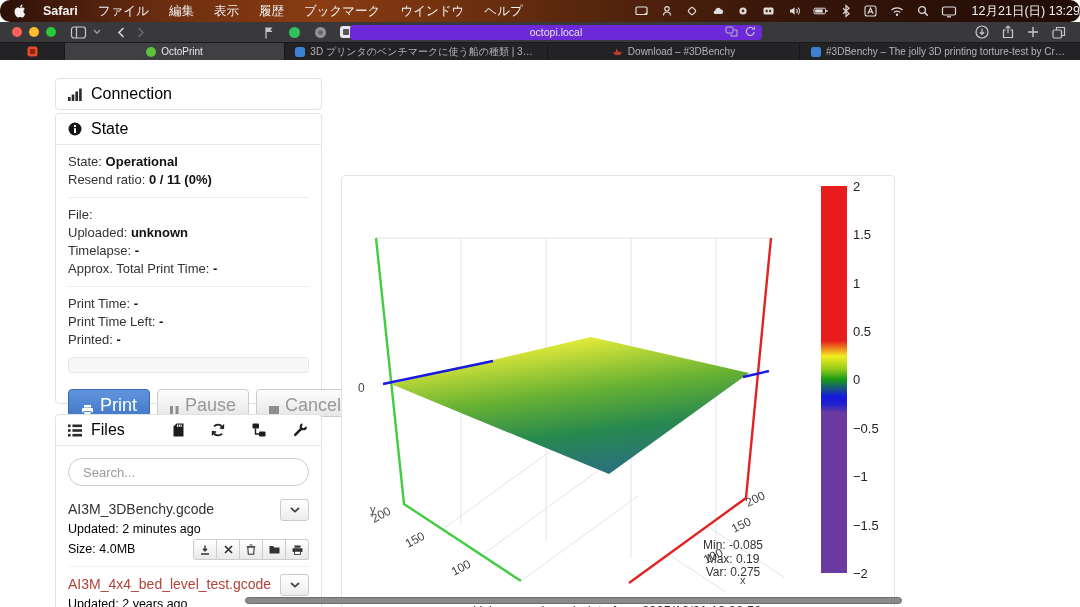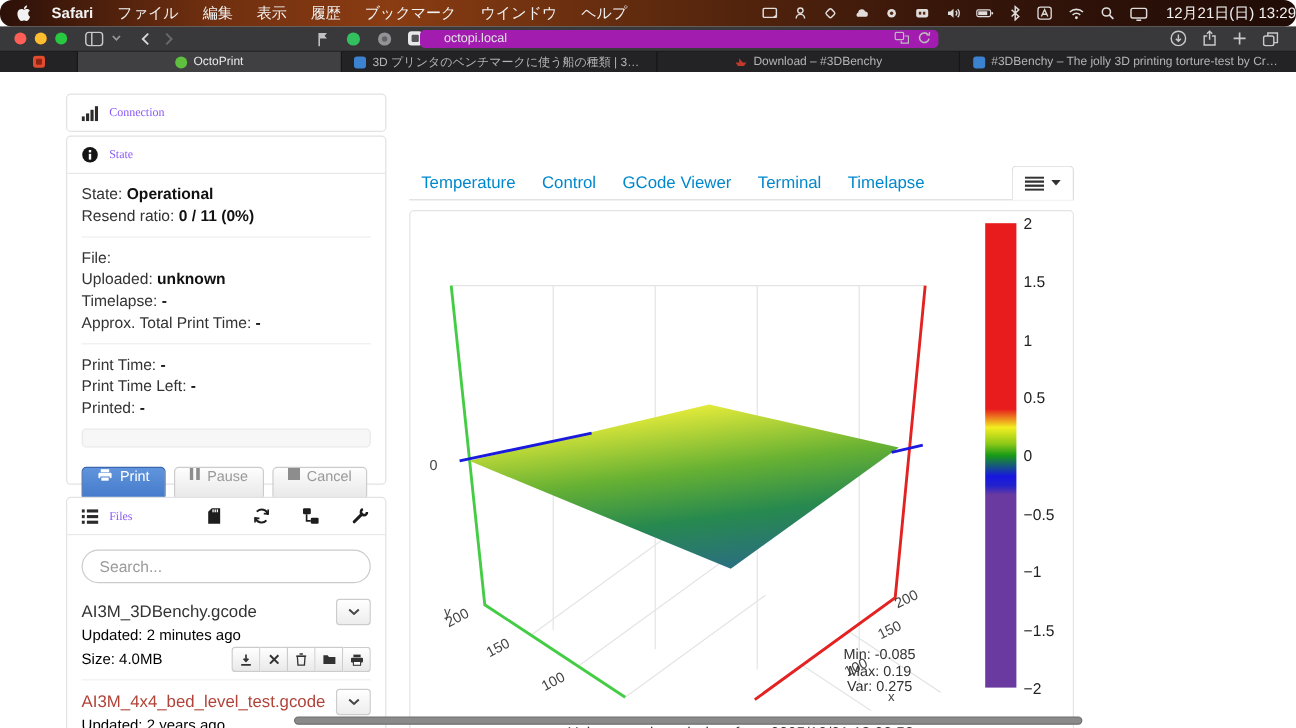--- a/index.html
+++ b/index.html
@@ -14,43 +14,43 @@
   .menu.app{font-weight:bold;}
   .mb-right{margin-left:auto;display:flex;align-items:center;gap:11px;}
   .sic{display:block;opacity:.92;}
   .clock{font-size:12.5px;margin-left:4px;white-space:nowrap;}
   
   .toolbar{position:absolute;top:22px;left:0;width:1080px;height:20px;background:#39393b;display:flex;align-items:center;}
   .lights{display:flex;gap:7px;margin-left:12px;}
   .tl{width:10px;height:10px;border-radius:50%;}
   .tl.r{background:#ff5f57}.tl.y{background:#febc2e}.tl.g{background:#28c840}
   .tb-ic{margin-left:14px;display:flex;align-items:center;}
-  .addr{position:absolute;left:350px;top:2.5px;width:412px;height:15px;background:#a21caf;border-radius:4px;
-        display:flex;align-items:center;color:#e3e3e5;font-size:10.5px;padding-left:20px;}
+  .addr{position:absolute;left:350px;top:2.5px;width:412px;height:15px;background:#6d28d9;border-radius:4px;
+        display:flex;align-items:center;justify-content:center;color:#e3e3e5;font-size:10.5px;}
   .addr-ics{position:absolute;right:6px;top:1px;display:flex;gap:7px;align-items:center;}
   .tb-right{position:absolute;right:14px;display:flex;gap:13px;align-items:center;}
   
   .tabstrip{position:absolute;top:42px;left:0;width:1080px;height:18px;background:#232325;display:flex;border-top:1px solid #1a1a1c;box-sizing:border-box;}
   .btab{display:flex;align-items:center;justify-content:center;gap:5px;font-size:10px;color:#b4b4b7;
         border-right:1px solid #161618;overflow:hidden;white-space:nowrap;box-sizing:border-box;padding:0 8px;}
   .btab .t{overflow:hidden;text-overflow:ellipsis;max-width:92%;}
   .btab.pinned{width:65px;flex:none;}
   .btab.active{background:#404043;color:#e9e9eb;}
   .fav{width:10px;height:10px;border-radius:2.5px;flex:none;}
   
   .page{position:absolute;top:60px;left:0;width:1080px;height:547px;background:#fff;}
   .panel{position:absolute;left:55px;width:267px;background:#fff;border:1px solid #e2e2e2;border-radius:4px;box-sizing:border-box;}
-  .p-head{display:flex;align-items:center;gap:9px;padding:0 12px;height:30px;font-size:10px;color:#8b5cf6;font-family:Liberation Serif, serif;}
+  .p-head{display:flex;align-items:center;gap:9px;padding:0 12px;height:30px;font-size:16px;color:#000000;}
   .p-body{border-top:1px solid #e8e8e8;padding:8px 12px 10px;font-size:13px;color:#333;}
   .row{line-height:18px;}
   .row b{color:#111;text-align:center;}
   .sep{border:0;border-top:1px solid #eee;margin:8px 0;}
   .progress{height:14px;background:#f7f7f7;border:1px solid #e8e8e8;border-radius:4px;margin-top:8px;}
   .btnrow{display:flex;gap:7px;margin-top:16px;}
-  .btn{height:28px;border-radius:4px;font-size:12px;display:inline-flex;align-items:flex-start;justify-content:center;gap:6px;
+  .btn{height:28px;border-radius:4px;font-size:18px;display:inline-flex;align-items:flex-end;justify-content:center;gap:6px;
        border:1px solid #ccc;box-sizing:border-box;padding:0 12px;}
   .btn-primary{background:linear-gradient(#6094dc,#4379ca);border-color:#3a66ad;color:#fff;}
   .btn-dis{background:linear-gradient(#fdfdfd,#e7e7e7);color:#999;}
   .fh-icons{margin-left:auto;display:flex;gap:27px;align-items:center;padding-right:2px;}
   .search{margin:10px 0 6px;height:28px;border:1px solid #ccc;border-radius:15px;width:100%;box-sizing:border-box;
           padding:0 14px;font-size:13px;color:#0f766e;outline:none;background:#fff;}
   .search::placeholder{color:#9a9a9a;}
   .fentry{padding:7px 0 6px;}
   .fentry + .fentry{border-top:1px solid #f1f1f1;}
   .fname-row{display:flex;align-items:flex-start;justify-content:space-between;}
@@ -427,40 +427,20 @@
                   <path d="M1 1 5 4.6 9 1"></path>
                 </svg>
               </span>
           </div>
           <div class="fmeta">Updated: 2 years ago</div>
 
         </div>
       </div>
     </div>
 
-    <div class="tabsrow">
-      <span class="tlink">Temperature</span>
-      <span class="tlink">Control</span>
-      <span class="tlink">GCode Viewer</span>
-      <span class="tlink">Terminal</span>
-      <span class="tlink">Timelapse</span>
-      <span class="hamtab">
-        <svg width="16" height="12" viewBox="0 0 16 12">
-            <g fill="#333">
-              <rect y="0" width="16" height="1.9"></rect>
-              <rect y="3.4" width="16" height="1.9"></rect>
-              <rect y="6.8" width="16" height="1.9"></rect>
-              <rect y="10.2" width="16" height="1.8"></rect>
-            </g>
-          </svg>
-        <svg width="8" height="5" viewBox="0 0 8 5">
-            <path d="M0 0 4 4.6 8 0 z" fill="#333"></path>
-          </svg>
-      </span>
-    </div>
 
     <div class="pane">
       <svg class="plot" width="440" height="415" viewBox="0 0 440 415">
         <defs>
           <linearGradient id="surf" gradientUnits="userSpaceOnUse" x1="265" y1="297" x2="247" y2="160">
             <stop offset="0" stop-color="#2b6f80"></stop>
             <stop offset="0.32" stop-color="#27894f"></stop>
             <stop offset="0.62" stop-color="#67b133"></stop>
             <stop offset="1" stop-color="#e3ea3a"></stop>
           </linearGradient>

